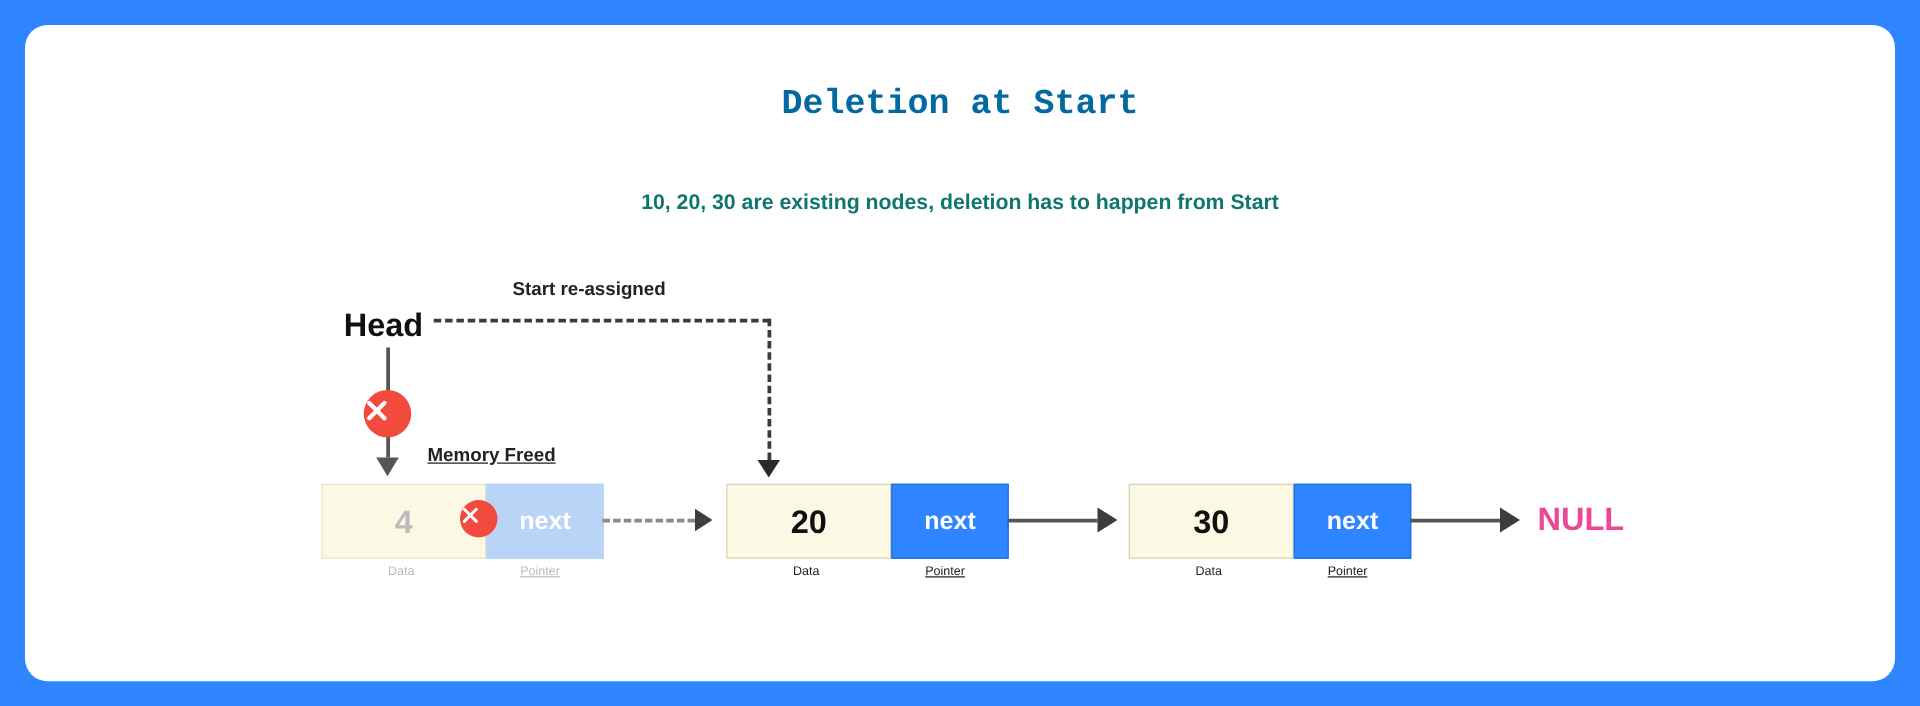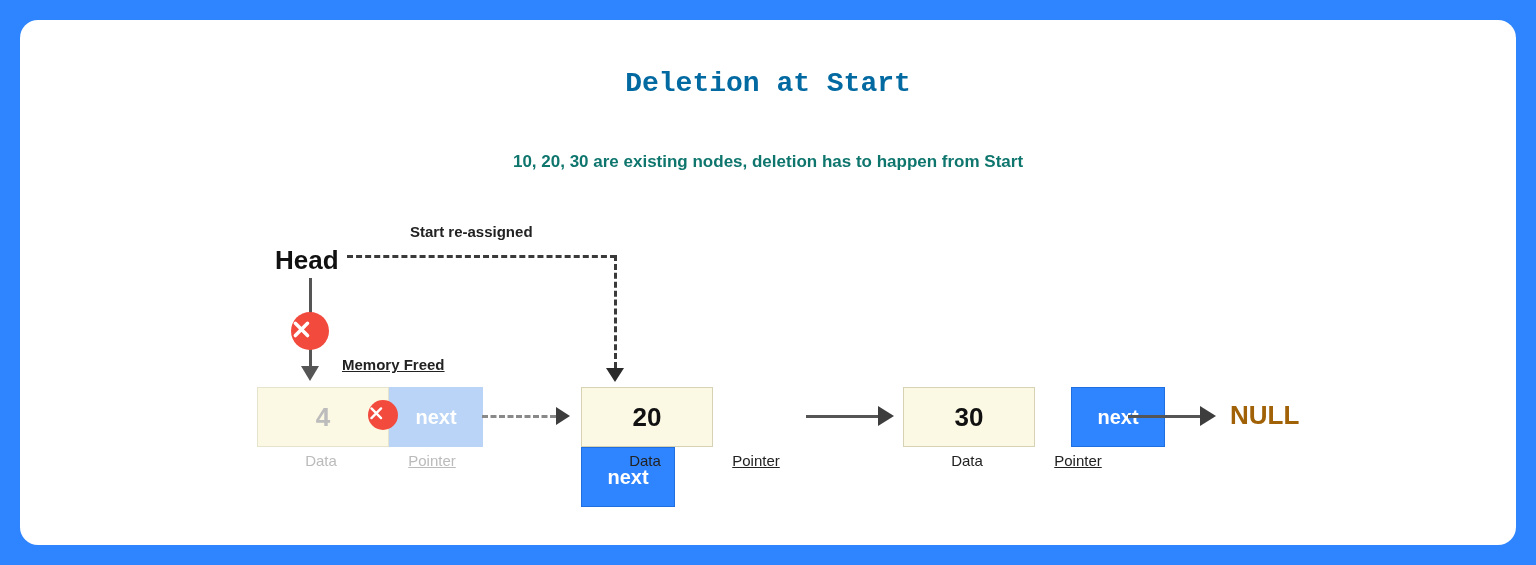--- a/index.html
+++ b/index.html
@@ -41,21 +41,21 @@
     color:#111;
   }
   .small-label{
     font-size:15px;
     font-weight:600;
     color:#222;
   }
   .null-label{
     font-size:26px;
     font-weight:700;
-    color:#a16207;
+    color:#ec4899;
   }
 
   
   .node{
     display:flex;
     border:1px solid rgba(0,0,0,0);
   }
   .cell-data{
     width:130px;height:58px;
     display:flex;align-items:center;justify-content:center;
@@ -82,21 +82,21 @@
     color:#bcbcbc;
   }
   .node-faded .cell-next{
     background:#b9d4f6;
     border:1px solid #b9d4f6;
     color:#ffffff;
   }
   .sublabels{
     display:flex;
     position:absolute;
-    font-size:15px;
+    font-size:10px;
     color:#222;
   }
   .sublabels.faded{color:#bbb;}
   .sublabels .d{width:130px;text-align:center;}
   .sublabels .p{width:92px;text-align:center;text-decoration:underline;}
 
   
   .arrow-h{
     height:0;border-top:3px solid #555;
   }
@@ -193,37 +193,37 @@
     </span>
   </div>
   <div class="abs sublabels faded" style="left:236px;top:432px;">
     <div class="d">Data</div>
     <div class="p">Pointer</div>
   </div>
 
   <div class="abs dash-h" style="left:462px;top:395px;width:74px;"></div>
   <div class="abs dash-head-r" style="left:536px;top:387px;"></div>
 
-  <div class="abs node node-active" style="left:560px;top:366px;flex-direction:column;">
+  <div class="abs node node-active" style="left:560px;top:366px;">
     <div class="cell-data">
         <span>20</span>
       </div>
     <div class="cell-next">
         <span>next</span>
       </div>
   </div>
   <div class="abs sublabels" style="left:560px;top:432px;">
     <div class="d">Data</div>
     <div class="p">Pointer</div>
   </div>
 
   <div class="abs arrow-h" style="left:786px;top:395px;width:72px;"></div>
   <div class="abs arrow-head-r" style="left:858px;top:386px;"></div>
 
-  <div class="abs node node-active" style="left:882px;top:366px;gap:36px;">
+  <div class="abs node node-active" style="left:882px;top:366px;">
     <div class="cell-data">
         <span>30</span>
       </div>
     <div class="cell-next">
         <span>next</span>
       </div>
   </div>
   <div class="abs sublabels" style="left:882px;top:432px;">
     <div class="d">Data</div>
     <div class="p">Pointer</div>

